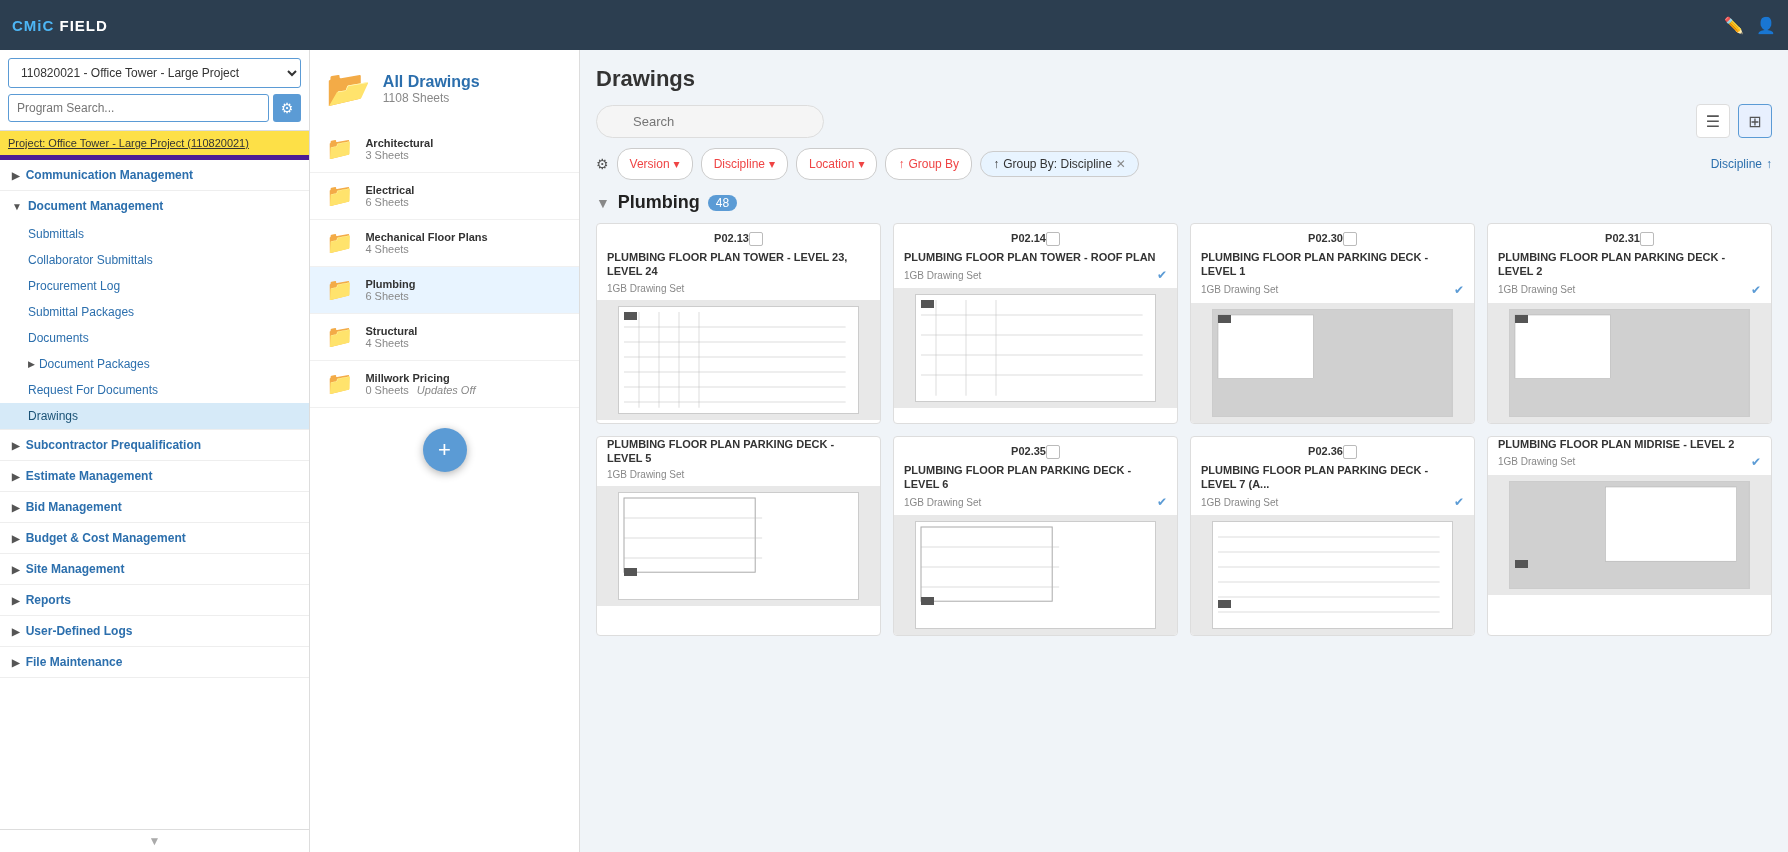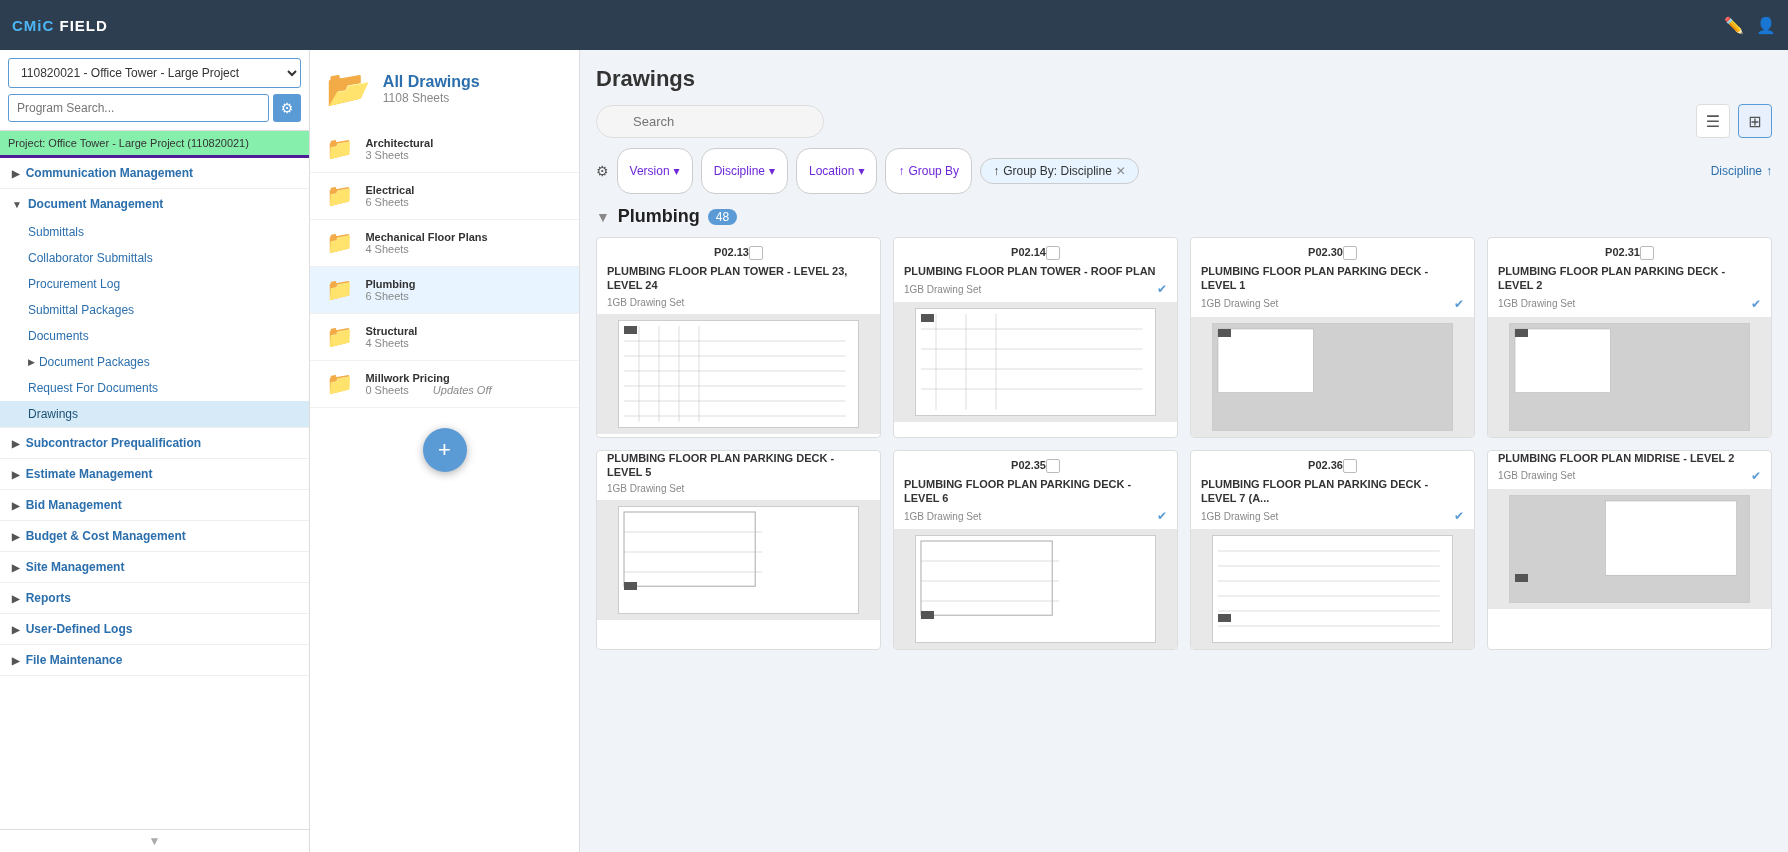--- a/index.html
+++ b/index.html
@@ -78,22 +78,23 @@
       color: white;
       font-size: 14px;
       display: flex;
       align-items: center;
       justify-content: center;
     }
     .project-label {
       padding: 6px 8px;
       font-size: 11px;
       color: #333;
-      background: #86efac;
-      border-bottom: 3px solid #4c1d95;
+      background: #fde047;
+      border-bottom: 5px solid #4c1d95;
+      text-decoration: underline;
     }
     .sidebar-nav {
       overflow-y: auto;
       flex: 1;
     }
     .nav-section {
       border-bottom: 1px solid #eee;
     }
     .nav-section-header {
       display: flex;
@@ -237,26 +238,26 @@
     }
     .view-btn.active { background: #e8f0fe; border-color: #5b9bd5; }
     .filter-row {
       display: flex;
       align-items: center;
       gap: 8px;
       margin-bottom: 12px;
     }
     .filter-icon { color: #555; font-size: 14px; }
     .filter-btn {
-      padding: 15px 12px;
+      padding: 8px 12px;
       border: 1px solid #ccc;
       border-radius: 14px;
       background: white;
       font-size: 12px;
-      color: #6d28d9;
+      color: #ef4444;
       cursor: pointer;
       display: flex;
       align-items: center;
       gap: 4px;
     }
     .group-by-tag {
       padding: 5px 12px;
       border: 1px solid #ccc;
       border-radius: 14px;
       background: #e8f4ff;
@@ -521,21 +522,21 @@
       <div class="folder-icon">📁</div>
       <div>
         <div class="folder-name">Structural</div>
         <div class="folder-count">4 Sheets</div>
       </div>
     </div>
     <div class="folder-item">
       <div class="folder-icon">📁</div>
       <div>
         <div class="folder-name">Millwork Pricing</div>
-        <div style="display:flex;gap:24px;align-items:flex-start;">
+        <div style="display:flex;gap:8px;align-items:flex-start;">
           <div class="folder-count">0 Sheets</div>
           <div class="folder-updates-off">Updates Off</div>
         </div>
       </div>
     </div>
 
     <div class="fab-btn" style="position:relative; margin: 20px auto; left:auto; bottom:auto; width:44px; height:44px; background:#5b9bd5; border-radius:50%; display:flex; align-items:center; justify-content:center; color:white; font-size:22px; cursor:pointer; box-shadow:0 2px 8px rgba(0,0,0,0.3);">+</div>
   </div>
 
   <div class="content-area">

